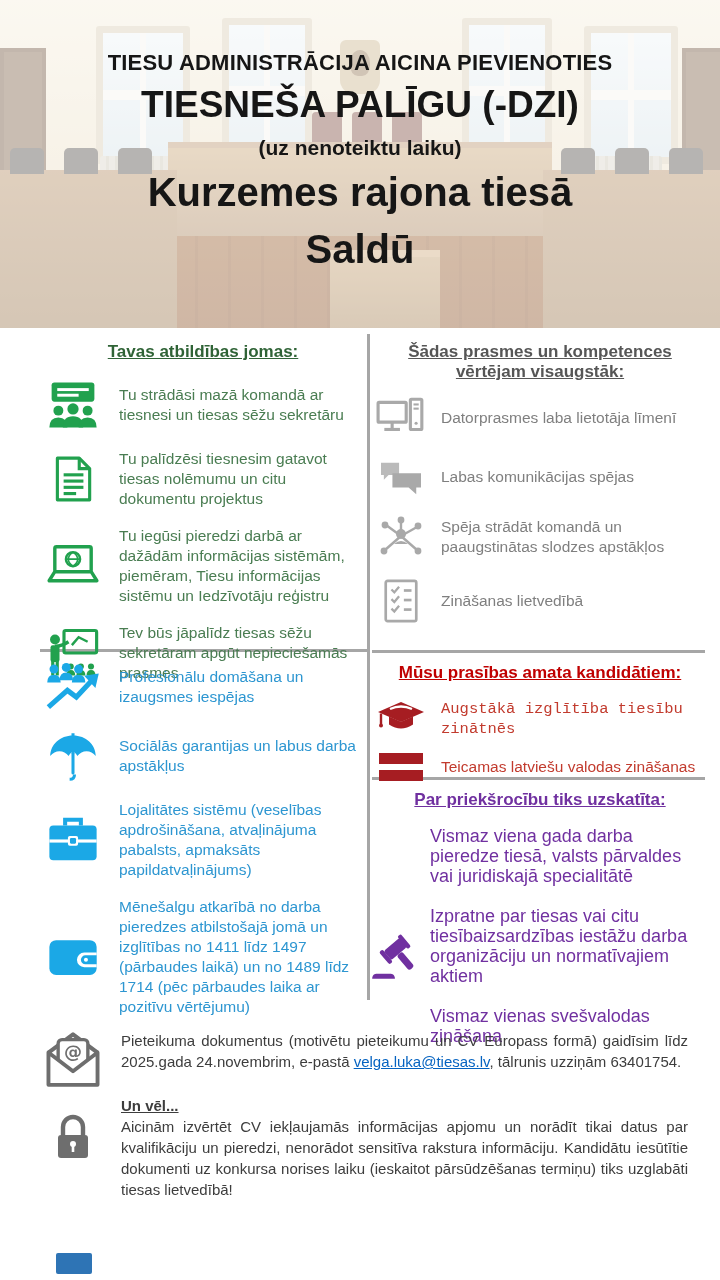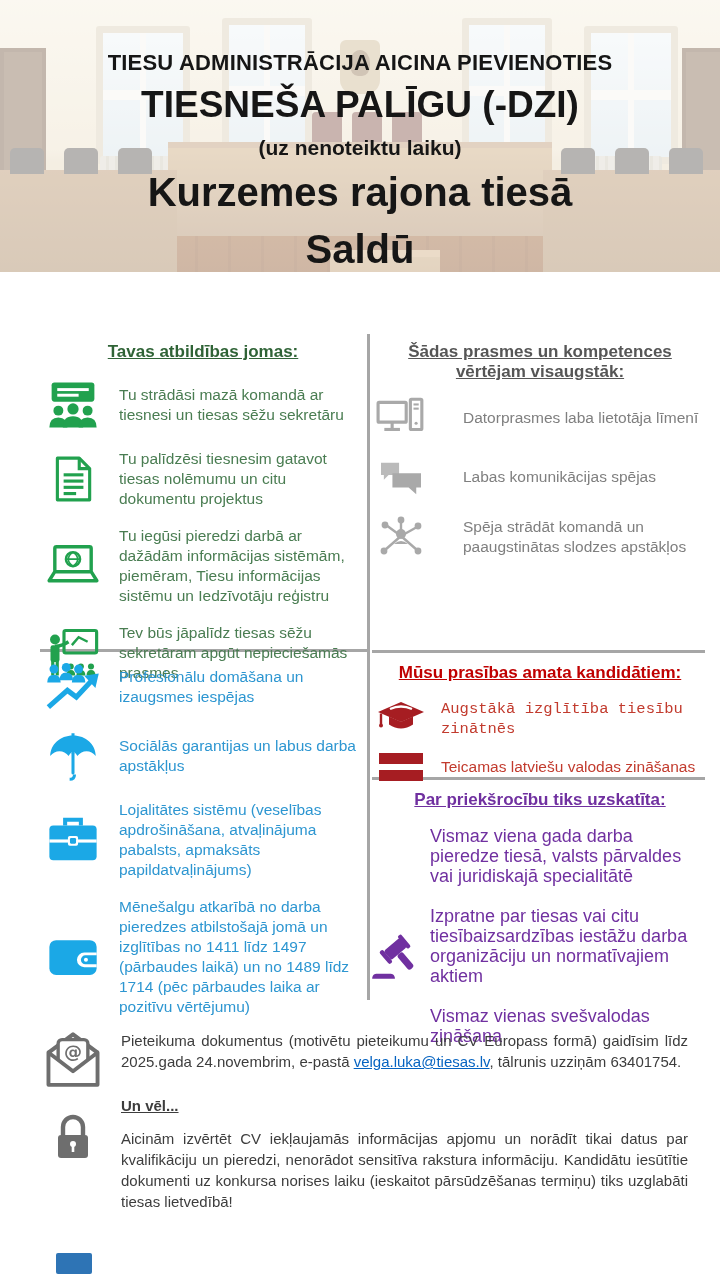--- a/index.html
+++ b/index.html
@@ -1,20 +1,20 @@
 <!DOCTYPE html>
 <html><head>
 <meta charset="utf-8">
 <style>
   html,body{margin:0;padding:0;background:#ffffff;}
   body{font-family:"Liberation Sans","DejaVu Sans",sans-serif;}
   .page{position:relative;width:720px;height:1280px;background:#fff;overflow:hidden;margin:0 auto;}
 
   
-  .hero{position:absolute;left:0;top:0;width:720px;height:272px;overflow:hidden;}
+  .hero{position:absolute;left:0;top:0;width:720px;height:328px;overflow:hidden;}
   .scene{position:absolute;inset:0;opacity:.40;}
   .scene .wall{position:absolute;inset:0;background:linear-gradient(#f6efdd 0%,#ecdfc4 55%,#e4d5b8 60%);}
   .scene .floor{position:absolute;left:0;right:0;top:200px;bottom:0;
     background:repeating-linear-gradient(90deg,#c79a66 0 30px,#b98a56 30px 33px),linear-gradient(#c79a66,#b07f4e);
     background-blend-mode:multiply;}
   .scene .window{position:absolute;border:7px solid #d9cdb2;border-radius:3px;
     background:
       linear-gradient(90deg,rgba(255,255,255,0) 0 46%,#f7f5ee 46% 54%,rgba(255,255,255,0) 54%),
       linear-gradient(0deg,rgba(255,255,255,0) 0 46%,#f7f5ee 46% 54%,rgba(255,255,255,0) 54%),
       linear-gradient(#eef4f7,#d5e2e8);}
@@ -42,21 +42,21 @@
   .icon{flex:0 0 auto;display:flex;align-items:center;justify-content:center;}
   .icon svg{display:block;}
   .icon-lg{width:66px;}
   .icon-md{width:54px;}
 
   .green h2{color:#2f6336;}
   .green .item p{color:#4a7d52;}
   .green .icon{color:#21a14e;}
 
   .gray h2{color:#565656;}
-  .gray .item p{color:#7f7f7f;margin-left:22px;}
+  .gray .item p{color:#7f7f7f;}
   .gray .icon{color:#a9a9a9;}
 
   .blue h2{color:#1a7fc1;}
   .blue .item p{color:#2d96d1;}
   .blue .icon{color:#1ba8e6;}
 
   .red h2{color:#c00000;}
   .red .item p{color:#c23b2e;}
   .red .icon{color:#a61d22;}
 
@@ -69,21 +69,21 @@
   .adv-gavel{position:absolute;left:-4px;top:102px;width:52px;color:#7030a0;}
 
   .vdiv{position:absolute;left:367px;top:334px;width:3px;height:666px;background:#a6a6a6;}
   .hdiv{position:absolute;height:3px;background:#a6a6a6;}
 
   
   .foot-row{position:absolute;display:flex;gap:15px;align-items:flex-start;}
   .foot-icon{flex:0 0 66px;display:flex;justify-content:center;color:#6e6e6e;}
   .foot-text{font-size:15px;line-height:21px;color:#3d3d3d;text-align:justify;}
   .foot-text a{color:#0563c1;text-decoration:underline;}
-  .note-title{font-size:15px;font-weight:bold;text-decoration:underline;color:#3d3d3d;margin:0 0 14px;}
+  .note-title{font-size:15px;font-weight:bold;text-decoration:underline;color:#3d3d3d;margin:0 0 2px;}
   .blue-mark{position:absolute;left:56px;top:1253px;width:36px;height:21px;background:#2e74b5;border-radius:2px;}
 </style>
 </head>
 <body>
 
 <div class="page">
 
   <div class="hero">
     <div class="scene">
       <div class="wall"></div>
@@ -237,20 +237,34 @@
               <circle cx="41" cy="12" r="3.4"></circle>
             <circle cx="7" cy="37" r="3.4"></circle>
               <circle cx="41" cy="37" r="3.4"></circle>
           </g>
         </svg>
       </span>
       <p>Spēja strādāt komandā un paaugstinātas slodzes apstākļos</p>
     </div>
 
 
+    <div class="item">
+      <span class="icon icon-md">
+        <svg width="42" height="48" viewBox="0 0 44 48" fill="none" stroke="currentColor">
+          <rect x="6" y="3" width="32" height="42" rx="2" stroke-width="2.8"></rect>
+          <path d="M12 12 l3 3 l5-6" stroke-width="2.4"></path>
+            <line x1="25" y1="13" x2="33" y2="13" stroke-width="2.8"></line>
+          <path d="M12 22 l3 3 l5-6" stroke-width="2.4"></path>
+            <line x1="25" y1="23" x2="33" y2="23" stroke-width="2.8"></line>
+          <path d="M12 32 l3 3 l5-6" stroke-width="2.4"></path>
+            <line x1="25" y1="33" x2="33" y2="33" stroke-width="2.8"></line>
+        </svg>
+      </span>
+      <p>Zināšanas lietvedībā</p>
+    </div>
   </div>
 
   <div class="sec blue" style="left:40px;top:662px;width:326px;">
 
     <div class="item">
       <span class="icon icon-lg">
         <svg width="56" height="50" viewBox="0 0 50 44" fill="currentColor">
           <circle cx="8" cy="6" r="4"></circle>
             <path d="M2 18 q0-7 6-7 t6 7z"></path>
           <circle cx="19" cy="4.5" r="4"></circle>

